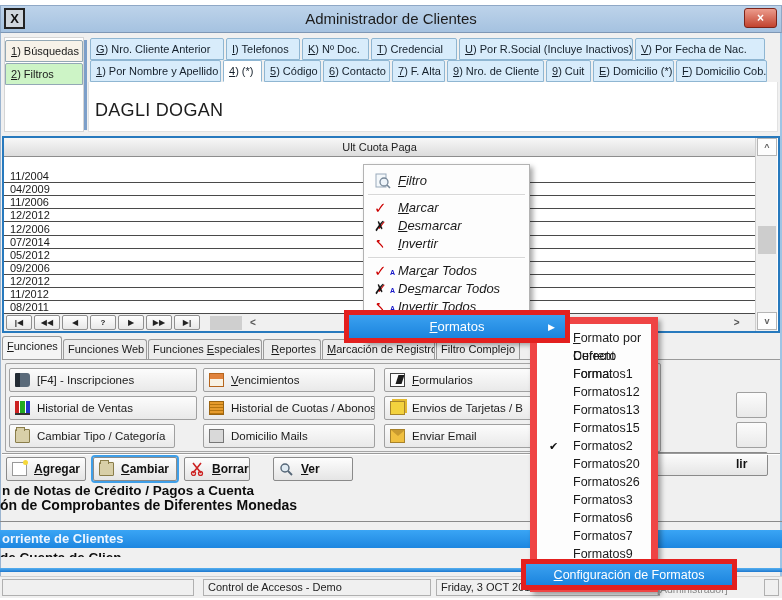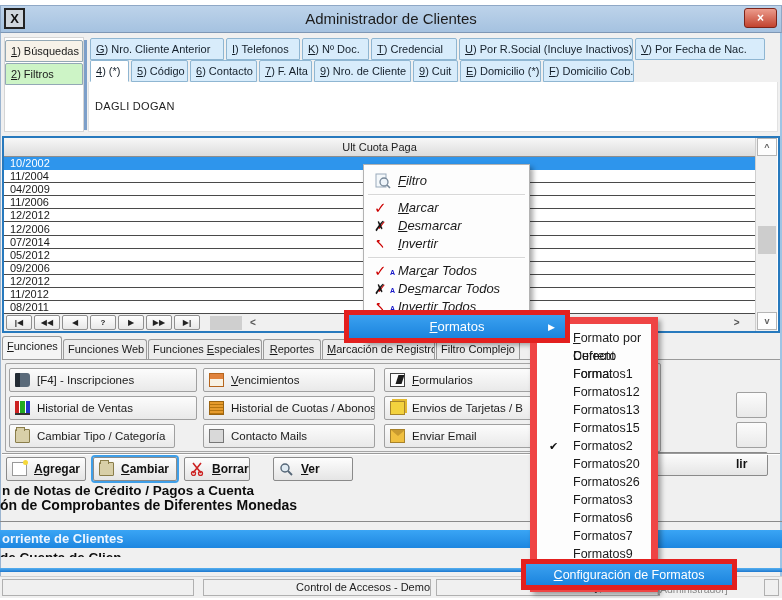--- a/index.html
+++ b/index.html
@@ -29,21 +29,21 @@
     line-height:20px; padding-left:5px; border-radius:2px 2px 0 0; }
   .ltab1 { top:40px; background:#f7f2e9; }
   .ltab2 { top:63px; background:#cdf4c6; }
 
   
   .tabsrow { left:90px; height:22px; display:flex; gap:2px; }
   .stab { background:#d8ecfb; border:1px solid #8fb6d2; font-size:11px; color:#15202b;
     line-height:20px; padding-left:5px; white-space:nowrap; overflow:hidden; border-radius:2px 2px 0 0; }
   .stab.sel { background:#fff; border-bottom-color:#fff; }
   .contentpanel { left:88px; top:82px; width:690px; height:50px; background:#fff; border:1px solid #e2e2e2; border-top:none; }
-  .namevalue { left:6px; top:18px; font-size:11px; color:#1d1d1d; letter-spacing:.3px; }
+  .namevalue { left:6px; top:18px; font-size:18px; color:#1d1d1d; letter-spacing:.3px; }
 
   
   .listpanel { left:2px; top:136px; width:778px; height:197px; border:2px solid #2779bd; background:#fff; }
   .listhdr { left:0; top:0; width:751px; height:19px; background:linear-gradient(#f7f7f7,#dcdcdc);
     border-bottom:1px solid #8d8d8d; text-align:center; font-size:11px; color:#222; line-height:18px; }
   .lrow { left:0; width:751px; height:13.1px; font-size:11px; line-height:12.5px; padding-left:6px;
     border-bottom:1px solid #4a4a4a; color:#1a1a1a; background:#fff; }
   .lrow.sel { background:#2e95ec; color:#fff; border-bottom-color:#2e95ec; }
   .vscroll { left:751px; top:0; width:22px; height:193px; background:#f0f0f0; border-left:1px solid #cfcfcf; }
   .sbtn { left:1px; width:20px; height:18px; background:#fdfdfd; border:1px solid #b5b5b5;
@@ -52,21 +52,21 @@
   .navrow { left:0; top:176px; width:751px; height:17px; background:#f0f0f0; display:flex; align-items:center; }
   .navbtn { width:26px; height:15px; margin-left:2px; background:linear-gradient(#fefefe,#e8e8e8);
     border:1px solid #8f8f8f; border-radius:2px; font-size:8px; font-weight:bold; color:#222;
     text-align:center; line-height:13px; flex:none; }
   .hthumb { width:32px; height:14px; background:#cfcfcf; margin-left:10px; flex:none; }
   .harrow { font-size:10px; font-weight:bold; color:#555; margin-left:8px; flex:none; }
 
   
   .ftabs { left:2px; top:337px; width:778px; height:23px; border-bottom:1px solid #9a9a9a; display:flex; align-items:flex-end; }
   .ftab { height:20px; background:#ececec; border:1px solid #9a9a9a; border-bottom:none; font-size:11px;
-    color:#1a1a1a; line-height:19px; text-align:center; white-space:nowrap; overflow:hidden;
+    color:#1a1a1a; line-height:19px; text-align:right; white-space:nowrap; overflow:hidden;
     border-radius:3px 3px 0 0; margin-right:1px; padding:0 4px; }
   .ftab.sel { height:23px; background:#f5f5f5; font-size:11px; }
 
   .groupbox { left:5px; top:363px; width:656px; height:89px; border:1px solid #a5a5a5; border-radius:2px; }
   .fbtn { height:24px; background:linear-gradient(#fcfcfc,#e9e9e9); border:1px solid #a0a0a0; border-radius:2px;
     display:flex; align-items:center; font-size:11.5px; color:#1a1a1a; overflow:hidden; white-space:nowrap; }
   .ic { width:15px; height:14px; margin:0 7px 0 5px; flex:none; position:relative; }
 
   
   .ic-book { background:linear-gradient(90deg,#222a33 35%,#5a6a7a 35%); border-radius:1px 3px 3px 1px; }
@@ -91,21 +91,21 @@
   .sep1 { left:2px; top:453px; width:778px; height:1px; background:#9a9a9a; box-shadow:0 1px 0 #fff; }
 
   .boldline { font-weight:bold; font-size:13.5px; color:#0d0d0d; white-space:nowrap; }
   .bluebar { left:0; top:530px; width:782px; height:18px; background:linear-gradient(#3aa5f5,#1d86e0);
     color:#eef6ff; font-weight:bold; font-size:13px; line-height:17px; padding-left:2px; }
   .clipline { left:0; top:548px; width:420px; height:9px; overflow:hidden; }
   .bluesep { left:0; top:568px; width:782px; height:4px; background:linear-gradient(#56b0f0,#1d78cf); }
 
   
   .statusbar { left:0; top:576px; width:782px; height:22px; background:#f0f0f0; border-top:1px solid #cfcfcf; }
-  .spanel { top:2px; height:17px; border:1px solid #b0b0b0; font-size:11px; color:#222; line-height:15px; padding-left:4px; white-space:nowrap; overflow:hidden;text-align:right; }
+  .spanel { top:2px; height:17px; border:1px solid #b0b0b0; font-size:11px; color:#222; line-height:15px; padding-left:4px; white-space:nowrap; overflow:hidden; }
   .admin { font-size:10.5px; color:#8a8a8a; }
 
   
   .menu { background:#fdfdfd; border:1px solid #b3b3b3; box-shadow:3px 3px 5px rgba(0,0,0,.35); z-index:10; }
   .mitem { position:absolute; left:0; width:100%; height:18px; font-size:13px; color:#1a1a1a; line-height:18px; }
   .mlabel { position:absolute; left:34px; top:0;font-style:italic; }
   .micon { position:absolute; left:10px; top:0; width:18px; height:18px; }
   .msep { position:absolute; left:4px; right:4px; height:1px; background:#d8d8d8; box-shadow:0 1px 0 #fff; }
   .mcheck { color:#c00; font-weight:bold; font-size:15px; }
   .mcross-w { position:relative; display:block; width:18px; height:18px; }
@@ -151,37 +151,37 @@
   <div class="abs tabsrow" style="top:38px;">
     <div class="stab" style="width:134px"><u>G</u>) Nro. Cliente Anterior</div>
     <div class="stab" style="width:74px"><u>I</u>) Telefonos</div>
     <div class="stab" style="width:67px"><u>K</u>) Nº Doc.</div>
     <div class="stab" style="width:86px"><u>T</u>) Credencial</div>
     <div class="stab" style="width:174px"><u>U</u>) Por R.Social (Incluye Inactivos)</div>
     <div class="stab" style="width:130px"><u>V</u>) Por Fecha de Nac.</div>
   </div>
 
   <div class="abs tabsrow" style="top:60px;">
+    <div class="stab" style="width:131px"><u>1</u>) Por Nombre y Apellido</div>
     <div class="stab sel" style="width:39px"><u>4</u>) (*)</div>
     <div class="stab" style="width:57px"><u>5</u>) Código</div>
     <div class="stab" style="width:67px"><u>6</u>) Contacto</div>
     <div class="stab" style="width:53px"><u>7</u>) F. Alta</div>
     <div class="stab" style="width:97px"><u>9</u>) Nro. de Cliente</div>
     <div class="stab" style="width:45px"><u>9</u>) Cuit</div>
     <div class="stab" style="width:81px"><u>E</u>) Domicilio (*)</div>
     <div class="stab" style="width:91px"><u>F</u>) Domicilio Cob.</div>
   </div>
 
   <div class="abs contentpanel">
     <div class="abs namevalue">DAGLI DOGAN</div>
   </div>
 
   <div class="abs listpanel">
     <div class="abs listhdr">Ult Cuota Paga</div>
-    <div class="abs lrow sel" style="top:19px">10/2002</div>
     <div class="abs lrow" style="top:32.1px">11/2004</div>
     <div class="abs lrow" style="top:45.2px">04/2009</div>
     <div class="abs lrow" style="top:58.3px">11/2006</div>
     <div class="abs lrow" style="top:71.4px">12/2012</div>
     <div class="abs lrow" style="top:84.5px">12/2006</div>
     <div class="abs lrow" style="top:97.6px">07/2014</div>
     <div class="abs lrow" style="top:110.7px">05/2012</div>
     <div class="abs lrow" style="top:123.8px">09/2006</div>
     <div class="abs lrow" style="top:136.9px">12/2012</div>
     <div class="abs lrow" style="top:150px">11/2012</div>
@@ -241,21 +241,21 @@
   <div class="abs fbtn" style="left:384px;top:396px;width:190px">
       <span class="ic ic-cards"></span>
       <span>Envios de Tarjetas / B</span>
     </div>
   <div class="abs fbtn" style="left:9px;top:424px;width:166px">
       <span class="ic ic-folder"></span>
       <span>Cambiar Tipo / Categoría</span>
     </div>
   <div class="abs fbtn" style="left:203px;top:424px;width:172px">
       <span class="ic ic-mail"></span>
-      <span>Contacto Mails</span>
+      <span>Domicilio Mails</span>
     </div>
   <div class="abs fbtn" style="left:384px;top:424px;width:190px">
       <span class="ic ic-env"></span>
       <span>Enviar Email</span>
     </div>
 
   <div class="abs fbtn" style="left:736px;top:392px;width:31px;height:26px"></div>
   <div class="abs fbtn" style="left:736px;top:422px;width:31px;height:26px"></div>
   <div class="abs abtn" style="left:650px;top:452px;width:118px;padding-left:85px">
       <span>lir</span>

